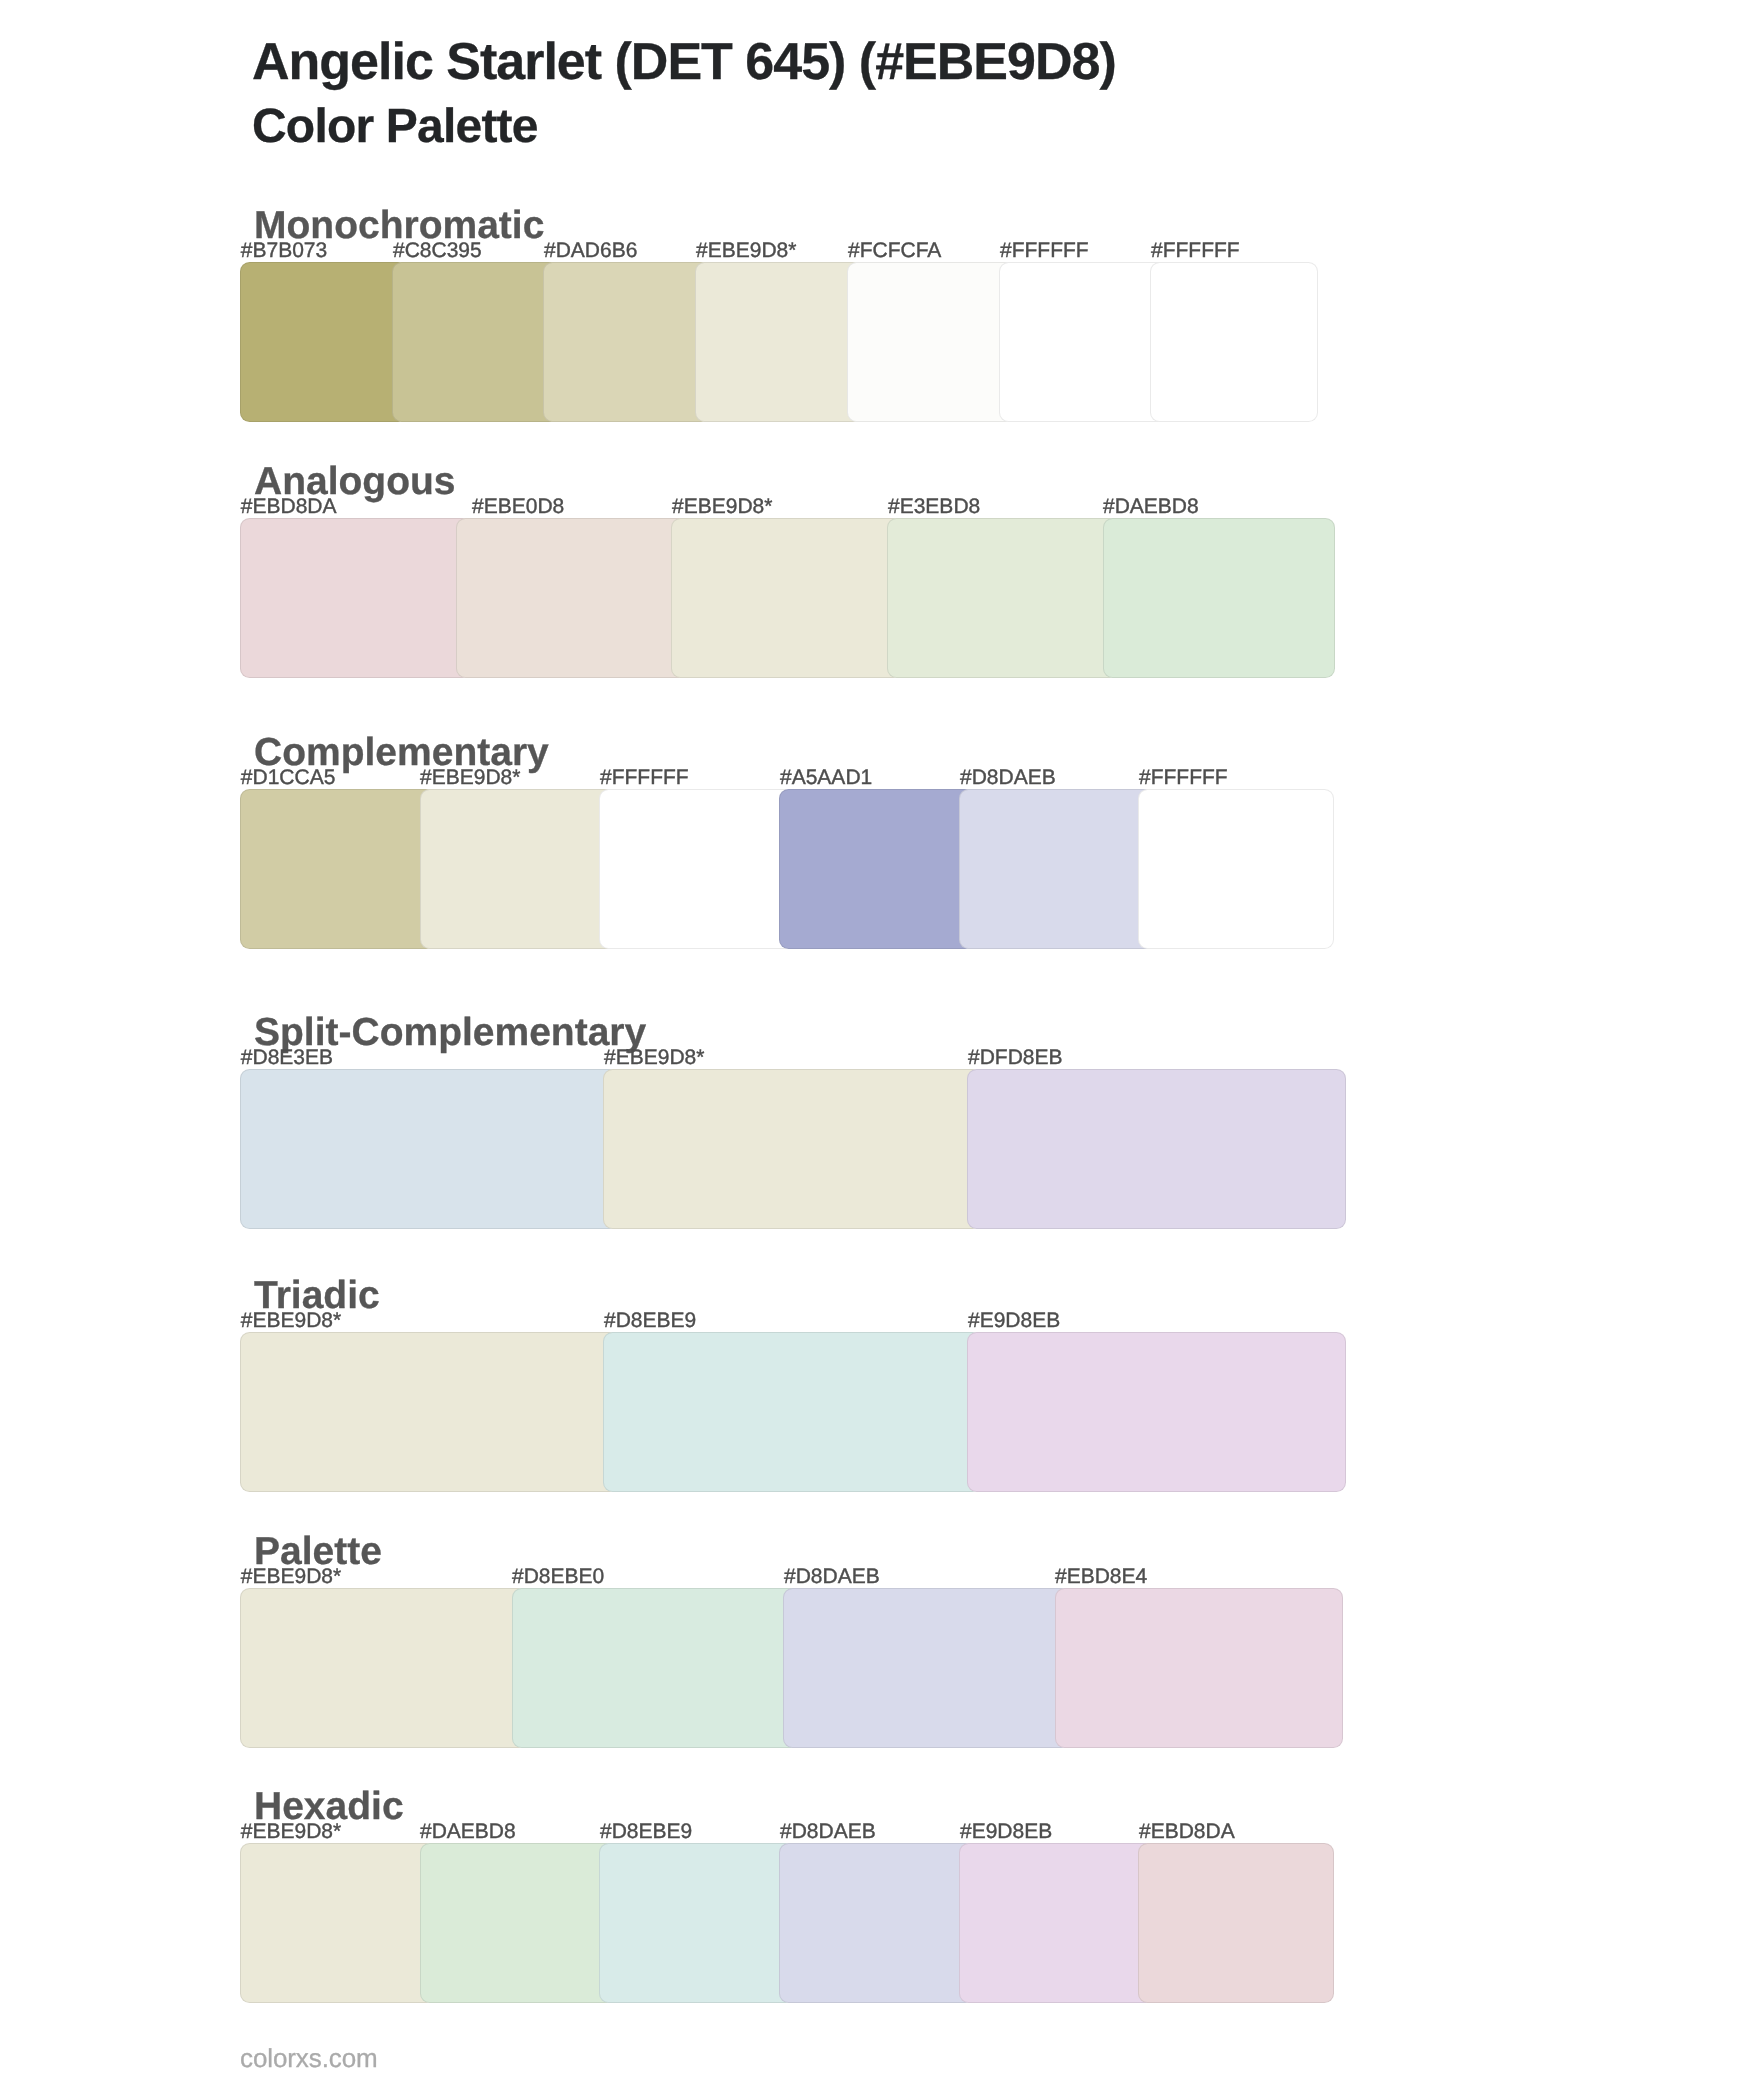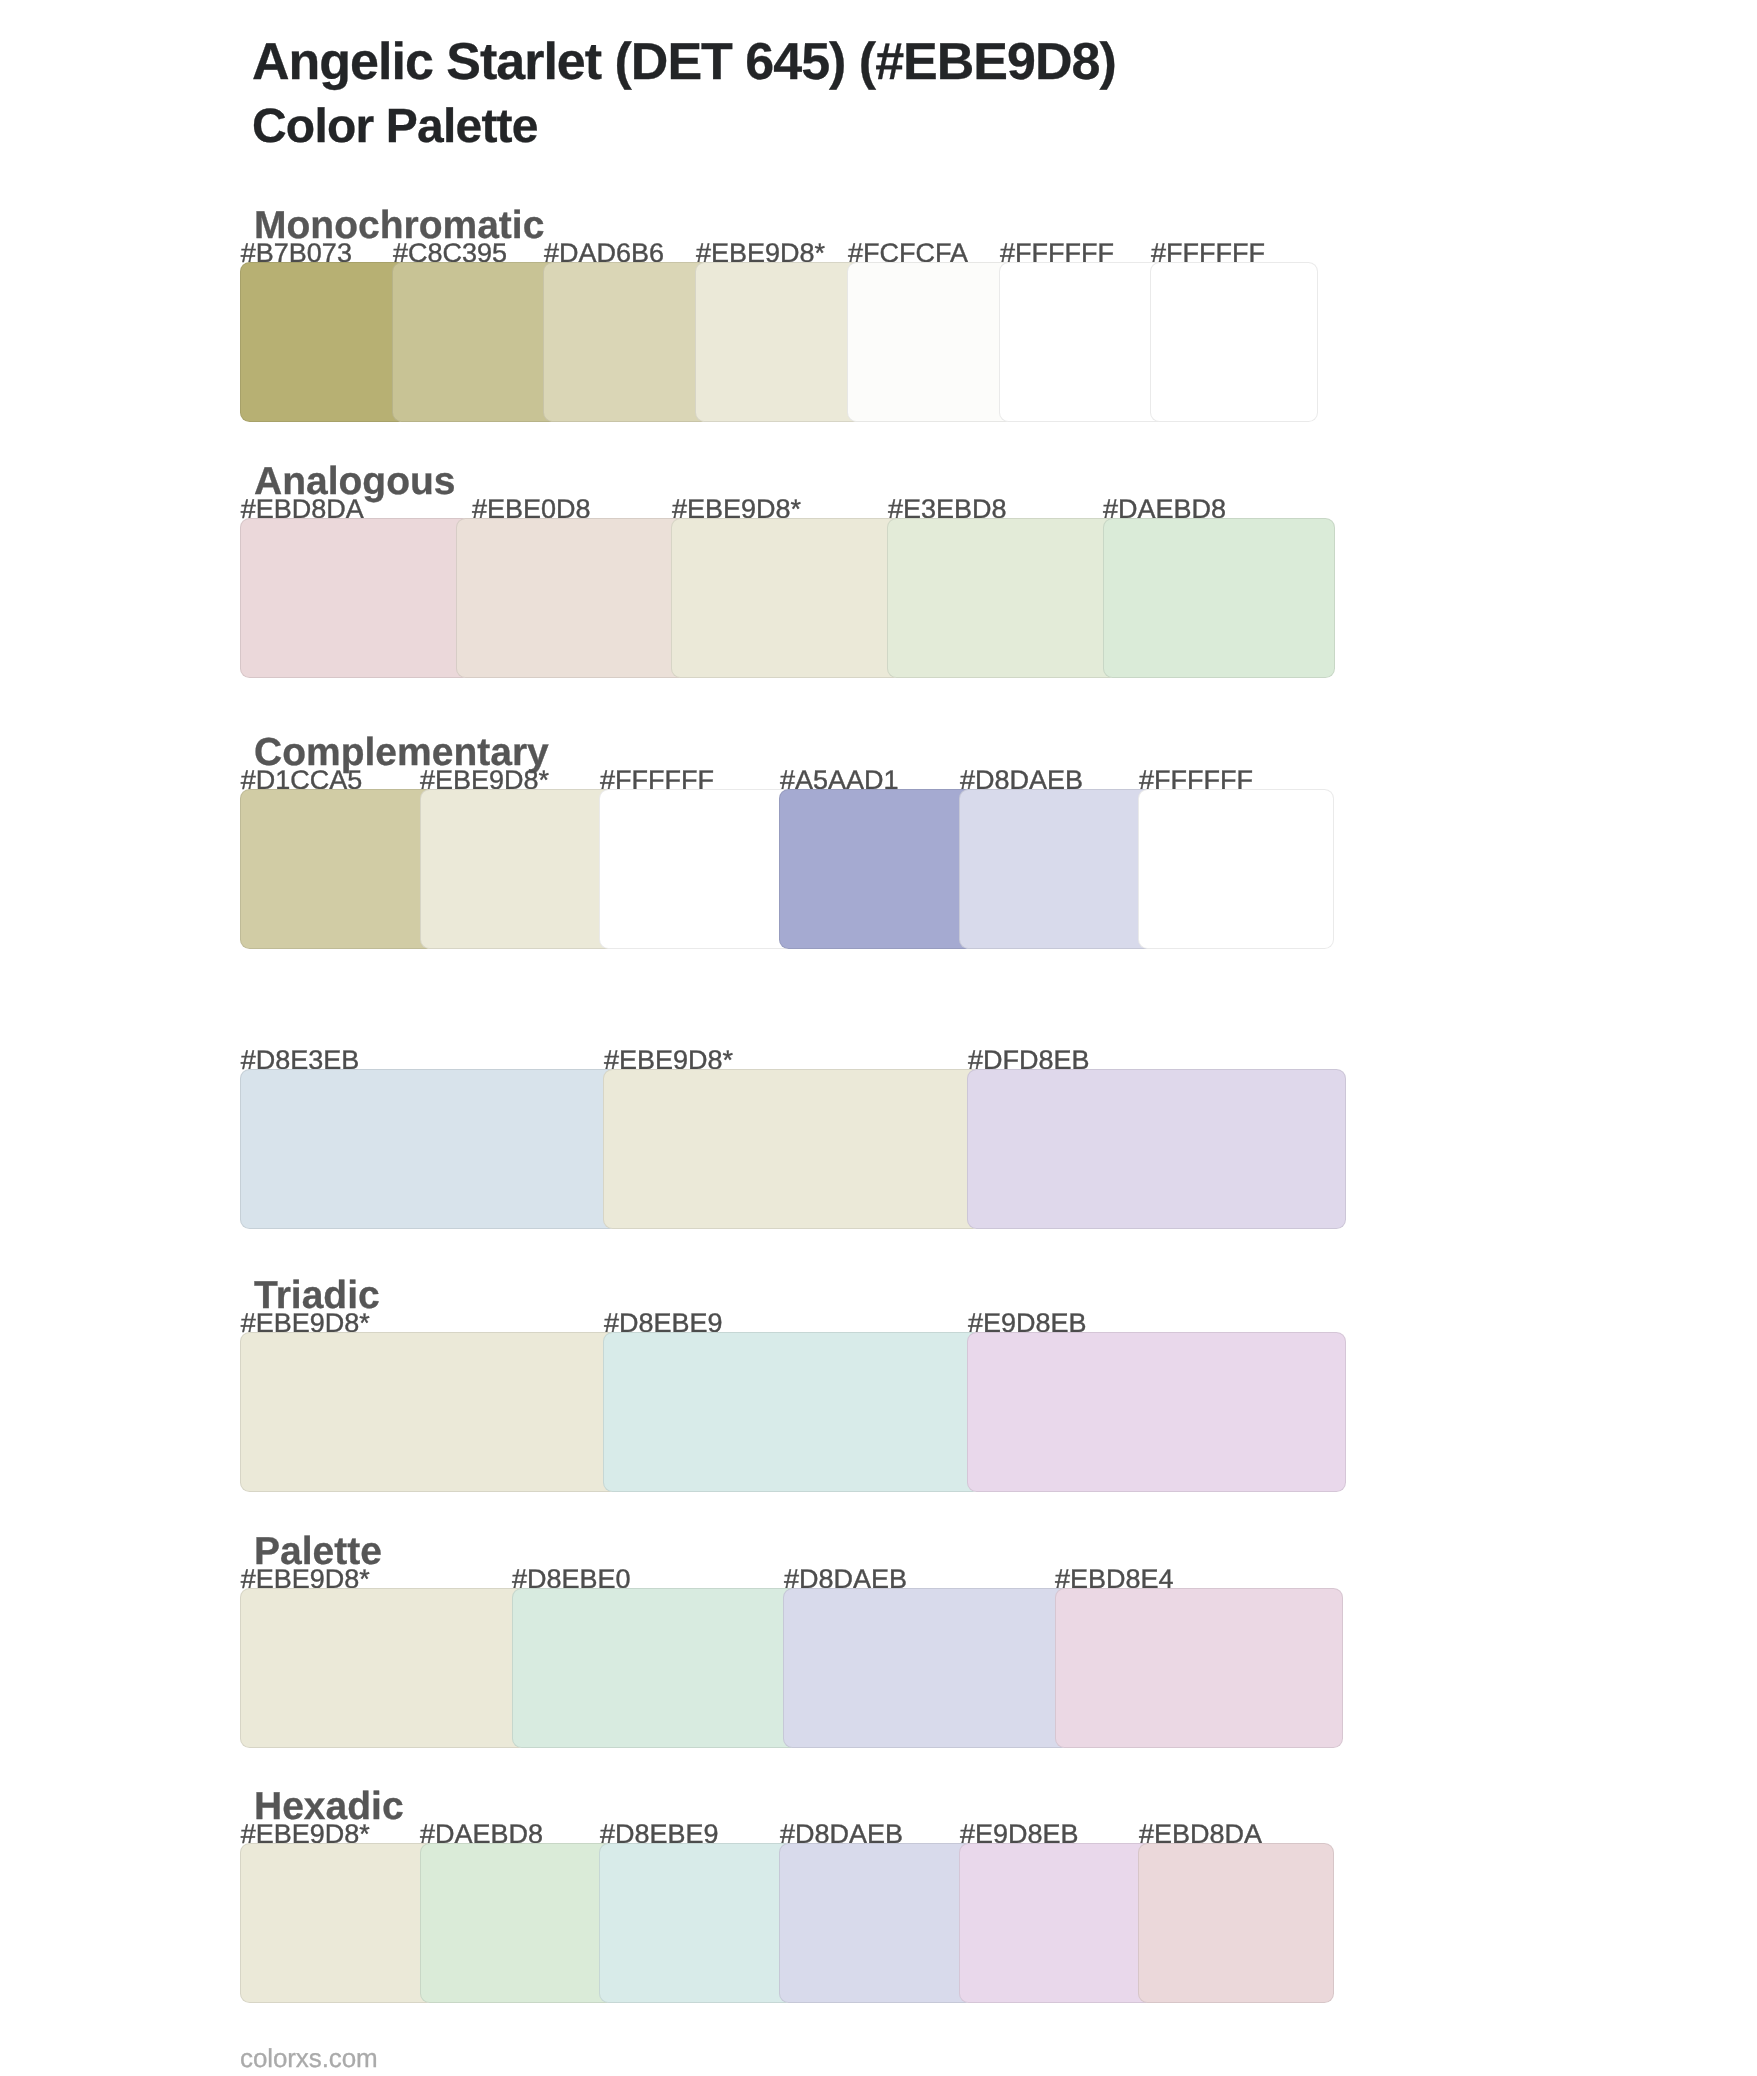--- a/index.html
+++ b/index.html
@@ -21,21 +21,21 @@
 .page-subtitle{font-size:48px;letter-spacing:-0.8px;-webkit-text-stroke:0.3px #232527;}
 
 .section{position:absolute;left:240px;width:1078px;height:160px;}
 .sec-title{
   position:absolute;left:0px;line-height:1;
   font-size:39px;letter-spacing:0px;
   color:#565656;white-space:nowrap;-webkit-text-stroke:0.3px #565656;
 }
 .hex-label{
   position:absolute;line-height:1;font-weight:400;
-  font-size:27px;letter-spacing:0px;
+  font-size:21px;letter-spacing:0px;
   color:#4d4d4d;white-space:nowrap;-webkit-text-stroke:0.4px #4d4d4d;
 }
 .sec-track{position:absolute;left:0;top:0;width:1078px;height:160px;}
 .swatch{position:absolute;top:0;height:160px;border-radius:9.6px;border:0.8px solid rgba(0,0,0,0.082);}
 .site-footer{
   position:absolute;left:240px;line-height:1;font-weight:400;
   font-size:26px;letter-spacing:-0.1px;
   color:#aaaaaa;white-space:nowrap;-webkit-text-stroke:0.3px #aaaaaa;
 }
 </style>
@@ -90,20 +90,21 @@
     <div class="sec-track">
       <div class="swatch" style="left:0px;width:196px;z-index:1;background:#D1CCA5"></div>
       <div class="swatch" style="left:180px;width:196px;z-index:2;background:#EBE9D8"></div>
       <div class="swatch" style="left:359px;width:196px;z-index:3;background:#FFFFFF"></div>
       <div class="swatch" style="left:539px;width:196px;z-index:4;background:#A5AAD1"></div>
       <div class="swatch" style="left:719px;width:196px;z-index:5;background:#D8DAEB"></div>
       <div class="swatch" style="left:898px;width:196px;z-index:6;background:#FFFFFF"></div>
     </div>
   </section>
   <section class="section" style="top:1069px">
+    <h3 class="sec-title" style="top:-70px">Split-Complementary</h3>
     <span class="hex-label" style="left:0.8px;top:-21.6px">#D8E3EB</span>
     <span class="hex-label" style="left:364px;top:-21.6px">#EBE9D8*</span>
     <span class="hex-label" style="left:728px;top:-21.6px">#DFD8EB</span>
     <div class="sec-track">
       <div class="swatch" style="left:0px;width:379px;z-index:1;background:#D8E3EB"></div>
       <div class="swatch" style="left:363px;width:379px;z-index:2;background:#EBE9D8"></div>
       <div class="swatch" style="left:727px;width:379px;z-index:3;background:#DFD8EB"></div>
     </div>
   </section>
   <section class="section" style="top:1332px">

